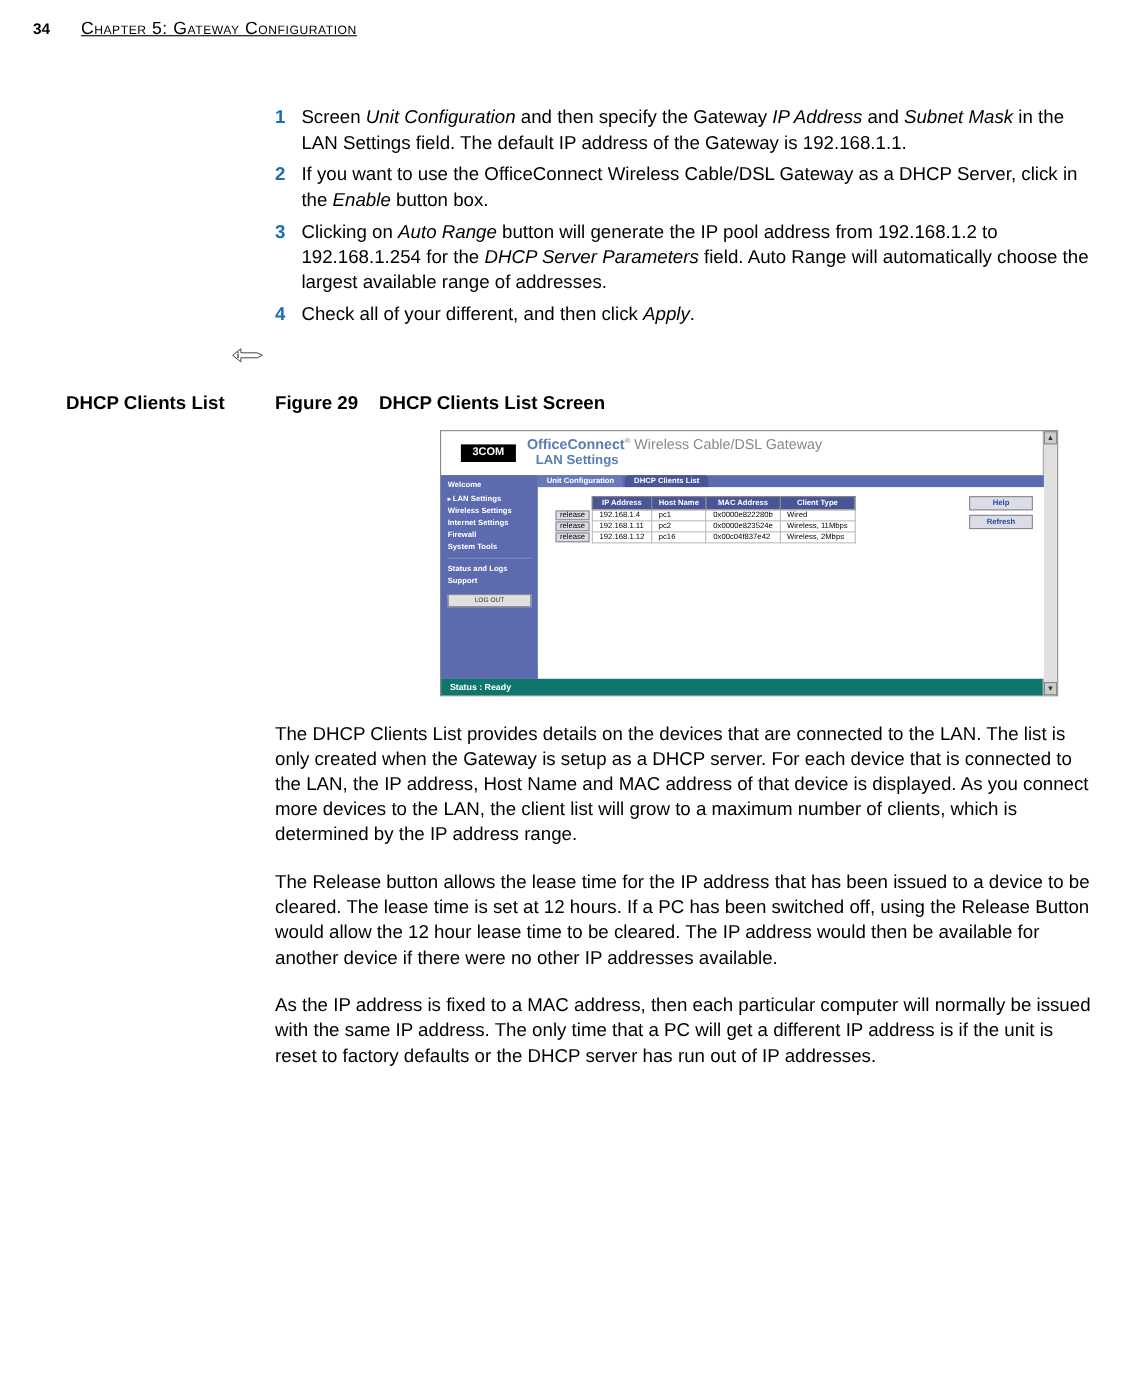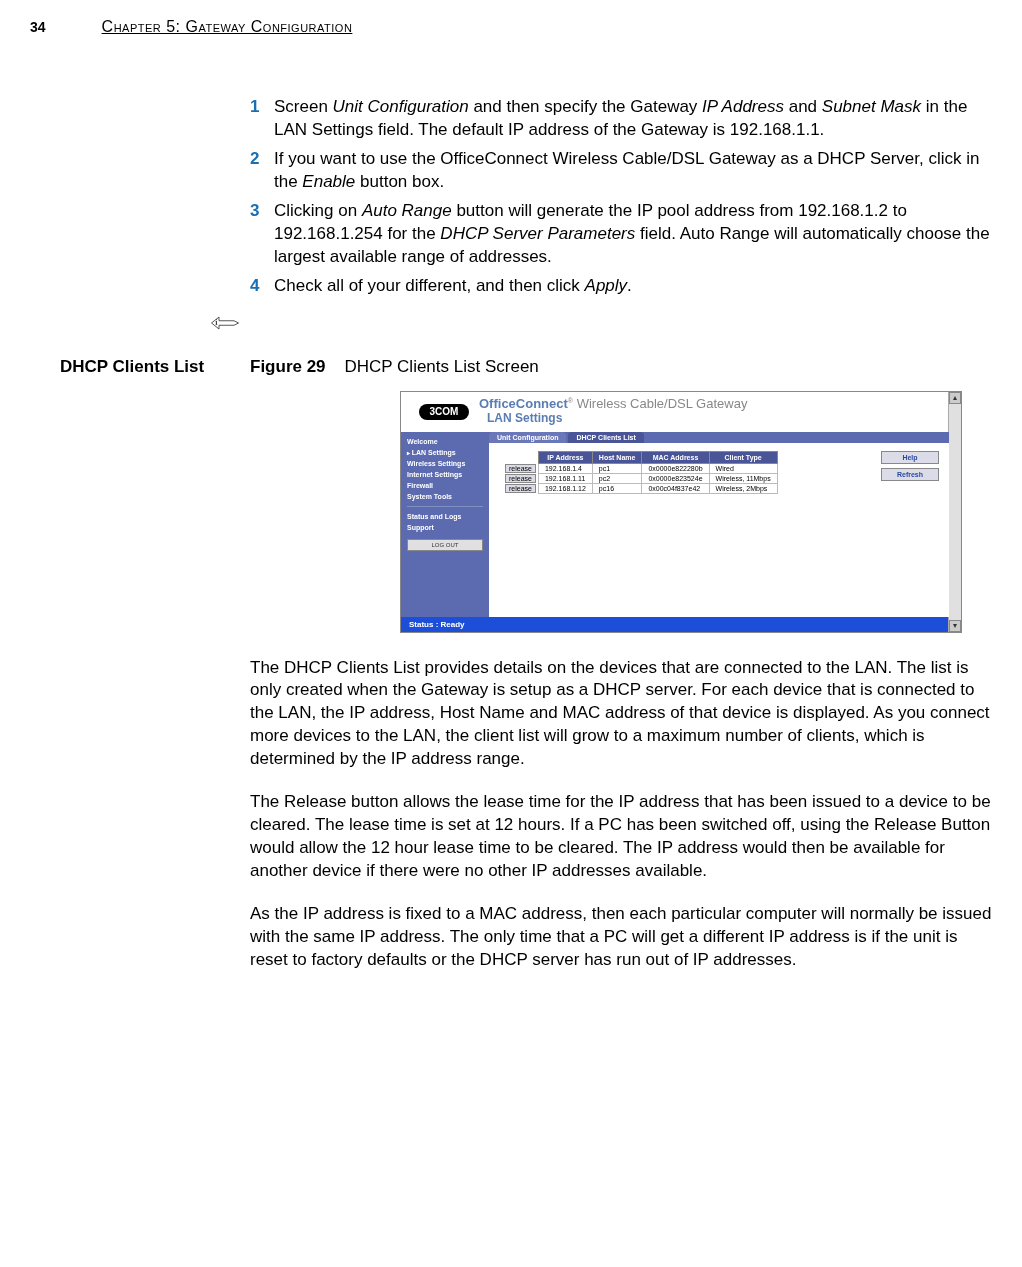--- a/index.html
+++ b/index.html
@@ -11,21 +11,20 @@
     width: 1022px;
   }
   .page {
     padding: 18px 30px 40px 30px;
   }
   .header-line {
     display: flex;
     align-items: baseline;
     font-size: 12px;
     margin-bottom: 60px;
-    gap: 28px;
   }
   .page-num {
     font-weight: bold;
     font-size: 14px;
     margin-right: 28px;
   }
   .chapter-title {
     font-variant: small-caps;
     letter-spacing: 0.5px;
     font-size: 16px;
@@ -82,21 +81,21 @@
     width: 180px;
     margin-left: -190px;
     margin-right: 10px;
     text-align: left;
     flex-shrink: 0;
   }
   .figure-caption {
     font-weight: bold;
   }
   .figure-caption-thin {
-    font-weight: normal;
+    font-weight: bold;
   }
   
   .screenshot-wrap {
     margin-left: 150px;
     margin-bottom: 24px;
   }
   .screenshot {
     width: 560px;
     border: 1px solid #888;
     font-family: Verdana, Arial, sans-serif;
@@ -137,21 +136,20 @@
   .ss-3com-box {
     background: #000;
     width: 50px;
     height: 16px;
     display: flex;
     align-items: center;
     justify-content: center;
     color: #fff;
     font-size: 10px;
     font-weight: bold;
-    border-radius: 10px;
   }
   .ss-office {
     font-size: 13px;
     color: #888;
   }
   .ss-office b {
     color: #5a7db3;
     font-weight: bold;
   }
   .ss-lan-settings {
@@ -256,21 +254,21 @@
     border: 1px solid #888;
     color: #2a4aa0;
     font-size: 7px;
     font-weight: bold;
     padding: 2px 8px;
     margin-bottom: 4px;
     text-align: center;
     width: 40px;
   }
   .ss-status {
-    background: #1d4ed8;
+    background: #0f766e;
     color: #fff;
     font-size: 8px;
     font-weight: bold;
     padding: 3px 8px;
     margin-right: 12px;
   }
   em.doc-i { font-style: italic; }
 </style>
 </head>
 <body>

